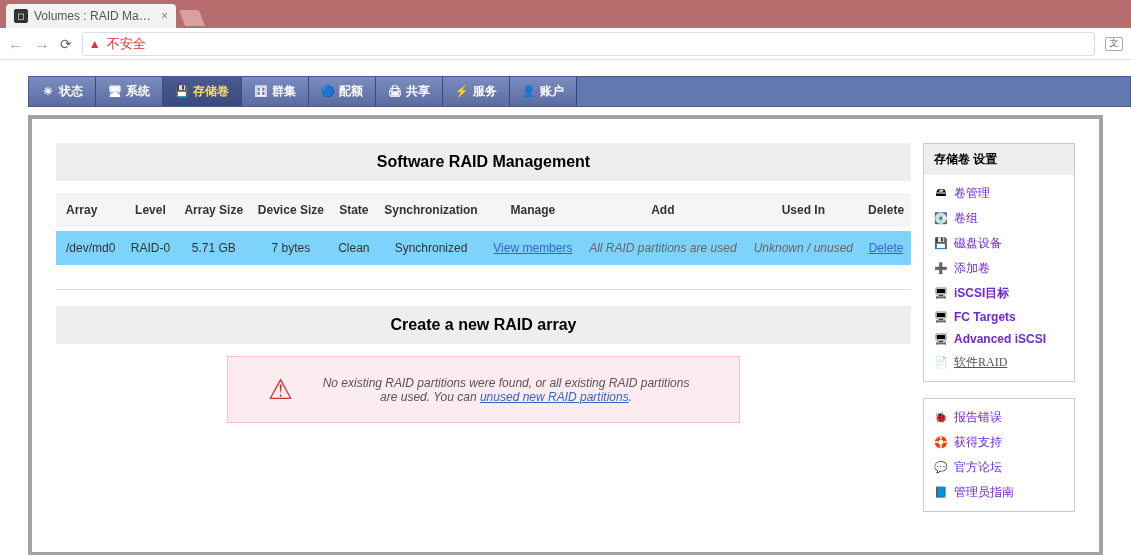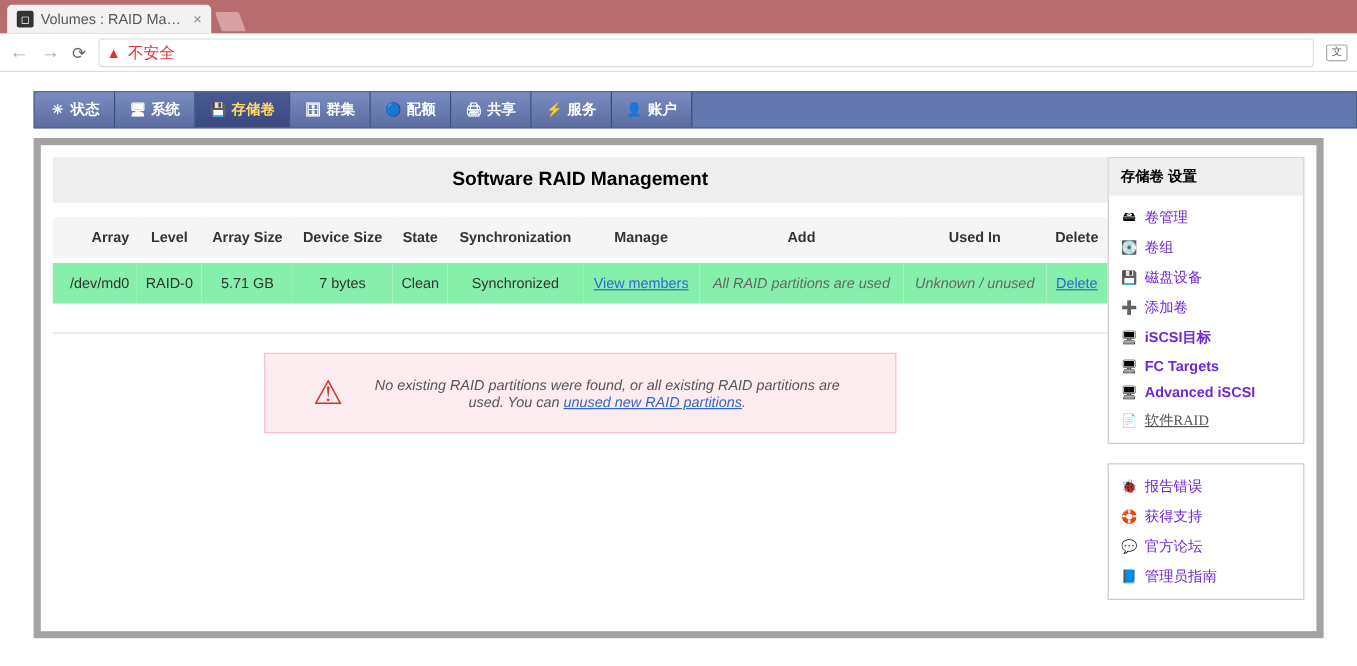--- a/index.html
+++ b/index.html
@@ -25,30 +25,30 @@
 .trans-ic { width: 18px; height: 14px; border: 1px solid #aaa; border-radius: 2px; display: flex; align-items: center; justify-content: center; font-size: 9px; color: #666; }
 
 
 .topnav { display: flex; margin: 16px 0 0 28px; border: 1px solid #4a5a8a; background: #6478b0; }
 .topnav-item { display: flex; align-items: center; gap: 4px; padding: 6px 12px; color: #fff; font-size: 12px; border-right: 1px solid #3a4a7a; cursor: pointer; background: linear-gradient(#7a8cc0, #5a6ca0); font-weight: bold; }
 .topnav-item.active { background: linear-gradient(#4a5a90, #3a4a80); }
 .topnav-item.active span { color: #ffd966; }
 .tn-ic { width: 14px; height: 14px; display: inline-flex; align-items: center; justify-content: center; font-size: 11px; }
 
 
-.content { display: flex; margin: 8px 28px 0 28px; border: 6px solid #a3a3a3; background: #fff; padding: 10px; align-items: flex-start; }
+.content { display: flex; margin: 8px 28px 0 28px; border: 4px solid #a3a3a3; background: #fff; padding: 24px; gap: 12px; align-items: flex-start; }
 .main-col { flex: 1; }
-.side-col { width: 164px; }
+.side-col { width: 152px; }
 
 
 .section-head { background: #eee; padding: 10px; text-align: center; font-weight: bold; font-size: 16px; margin-bottom: 12px; }
 .tbl { width: 100%; border-collapse: collapse; margin-bottom: 24px; }
 .tbl th { background: #f5f5f5; padding: 10px 6px; font-size: 12px; color: #333; text-align: center; border-bottom: 4px solid #fff; }
-.tbl td { background: #86efac; padding: 10px 6px; font-size: 12px; color: #333; text-align: center; }
-.tbl td.first, .tbl th.first { text-align: right; padding-left: 10px; }
+.tbl td { background: #7dd3fc; padding: 10px 6px; font-size: 12px; color: #333; text-align: center; }
+.tbl td.first, .tbl th.first { text-align: left; padding-left: 10px; }
 .tbl td em { color: #666; font-style: italic; }
 .link { color: #3366cc; text-decoration: underline; cursor: pointer; }
 
 hr.sep { border: none; border-top: 1px solid #ddd; margin: 16px 0; }
 
 .warn-box { background: #fdecef; border: 1px solid #f4c4cc; padding: 16px 40px; margin: 12px auto; width: 60%; text-align: center; font-style: italic; color: #555; display: flex; align-items: center; gap: 20px; justify-content: center; }
 .warn-tri { font-size: 28px; color: #c33; font-style: normal; }
 
 
 .sidepanel { border: 1px solid #ccc; margin-bottom: 16px; }
@@ -147,20 +147,21 @@
           <td><span class="link">View members</span></td>
           <td><em>All RAID partitions are used</em></td>
           <td><em>Unknown / unused</em></td>
           <td><span class="link">Delete</span></td>
         </tr>
       </tbody>
     </table>
 
     <hr class="sep">
 
+    <div class="section-head">Create a new RAID array</div>
     <div class="warn-box">
       <span class="warn-tri">⚠</span>
       <span>
         <span>No existing RAID partitions were found, or all existing RAID partitions are used. You can </span><span class="link">unused new RAID partitions</span><span>.</span>
       </span>
     </div>
   </div>
 
   <div class="side-col">
     <div class="sidepanel">

